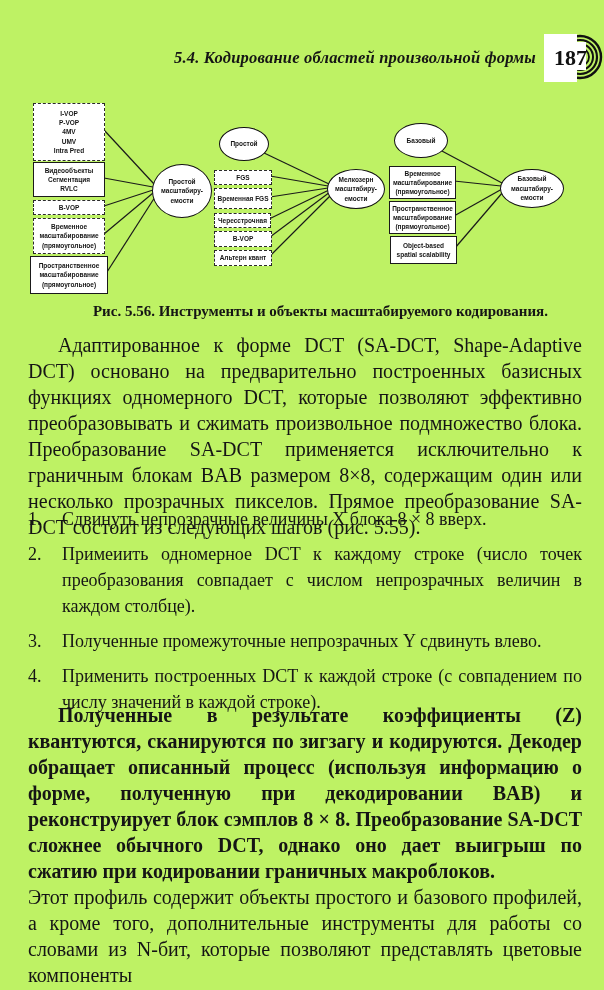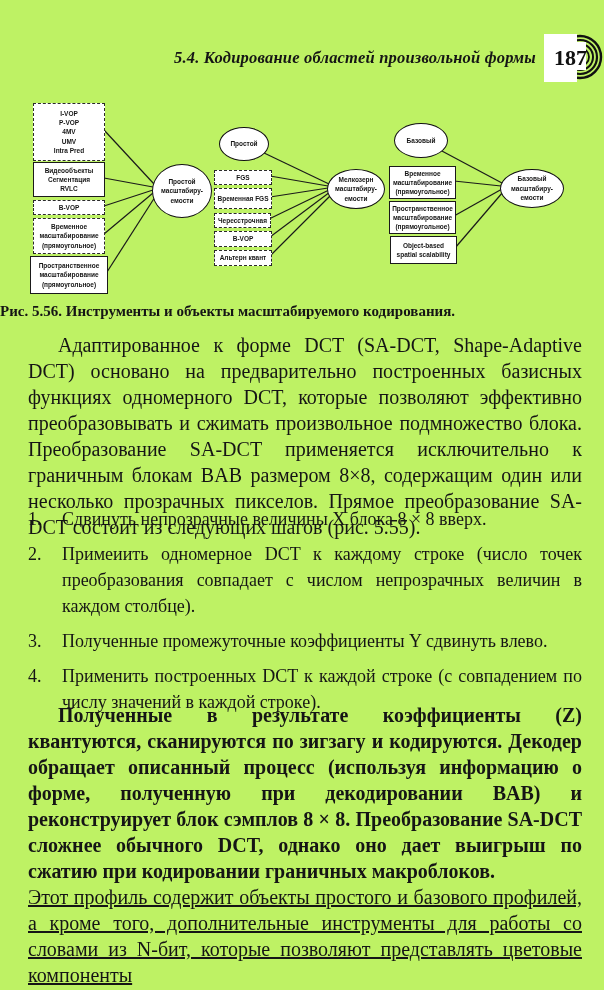--- a/index.html
+++ b/index.html
@@ -20,36 +20,36 @@
         align-items:center;justify-content:center;text-align:center;
         font-family:"Liberation Sans",sans-serif;font-weight:bold;font-size:6.5px;line-height:1.42;
         white-space:pre-line;}
   .fbox.dashed{border:1px dashed #2a2a2a;}
   .ell{position:absolute;border:1.5px solid #111;border-radius:50%;background:#fff;display:flex;
        align-items:center;justify-content:center;text-align:center;
        font-family:"Liberation Sans",sans-serif;font-weight:bold;font-size:6.5px;line-height:1.45;
        white-space:pre-line;}
 
   
-  .caption{position:absolute;top:303px;left:0;width:540px;text-align:left;font-weight:bold;
+  .caption{position:absolute;top:303px;left:8px;width:540px;text-align:right;font-weight:bold;
            font-size:15px;}
 
   
   .para{position:absolute;left:28px;width:554px;font-size:20px;line-height:26px;
         text-align:justify;}
   .indent{text-indent:30px;}
   .p1{top:332px;}
   .steps{position:absolute;top:506px;left:28px;width:554px;font-size:18px;line-height:26px;}
   .step{display:flex;margin-bottom:9px;}
   .step .num{flex:0 0 34px;}
   .step .txt{flex:1;text-align:justify;}
   .p2{top:702px;font-weight:bold;}
   .subhead{position:absolute;top:850px;left:85px;font-size:19px;font-weight:bold;
            font-style:italic;letter-spacing:.3px;}
-  .p3{top:884px;text-decoration:underline;}
+  .p3{top:884px;}
 </style>
 </head>
 <body>
 
 <div class="page">
 
   <div class="header">
     <span class="running-title">5.4. Кодирование областей произвольной формы</span>
     <span class="page-badge">
       <svg width="62" height="48" viewBox="0 0 62 48">
@@ -141,21 +141,21 @@
     <div class="step">
       <span class="num">1.</span>
       <span class="txt">Сдвинуть непрозрачные величины X блока 8 × 8 вверх.</span>
     </div>
     <div class="step">
       <span class="num">2.</span>
       <span class="txt">Примеиить одномерное DCT к каждому строке (число точек преобразования совпадает с числом непрозрачных величин в каждом столбце).</span>
     </div>
     <div class="step">
       <span class="num">3.</span>
-      <span class="txt">Полученные промежуточные коэффициенты Y сдвинуть влево.</span>
+      <span class="txt">Полученные промежуточные непрозрачных Y сдвинуть влево.</span>
     </div>
     <div class="step">
       <span class="num">4.</span>
       <span class="txt">Применить построенных DCT к каждой строке (с совпадением по числу значений в каждой строке).</span>
     </div>
   </div>
 
   <div class="para p2 indent">Полученные в результате коэффициенты (Z) квантуются, сканируются по зигзагу и кодируются. Декодер обращает описанный процесс (используя информацию о форме, полученную при декодировании BAB) и реконструирует блок сэмплов 8 × 8. Преобразование SA-DCT сложнее обычного DCT, однако оно дает выигрыш по сжатию при кодировании граничных макроблоков.</div>
 
 

